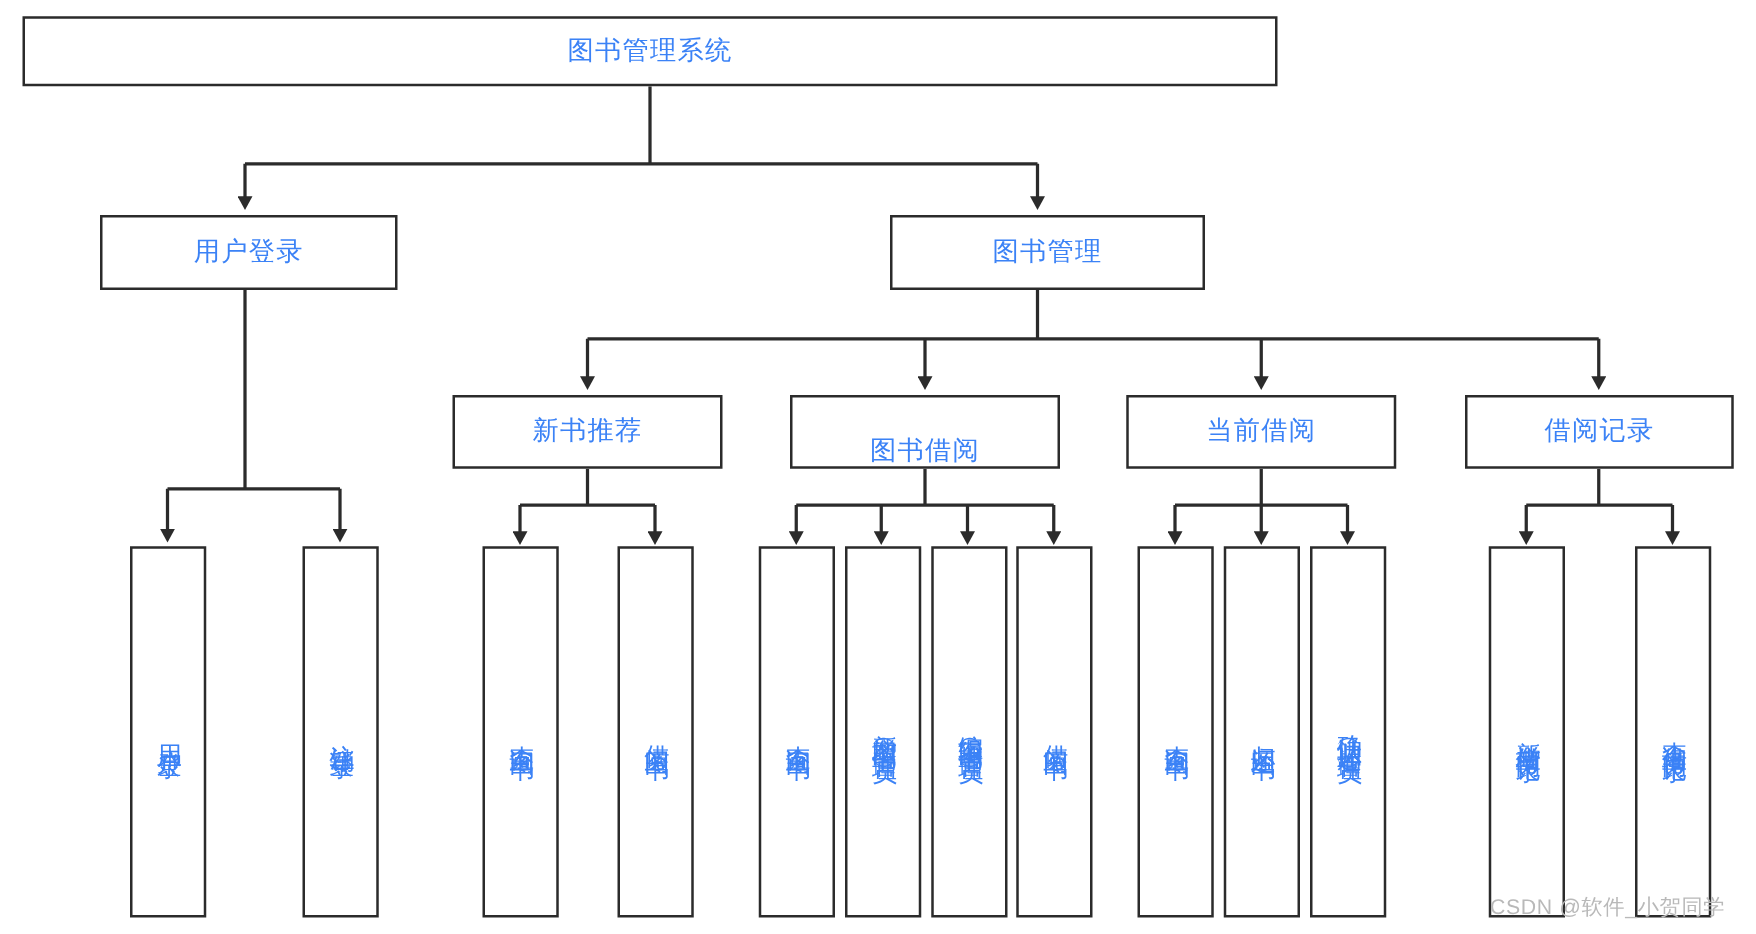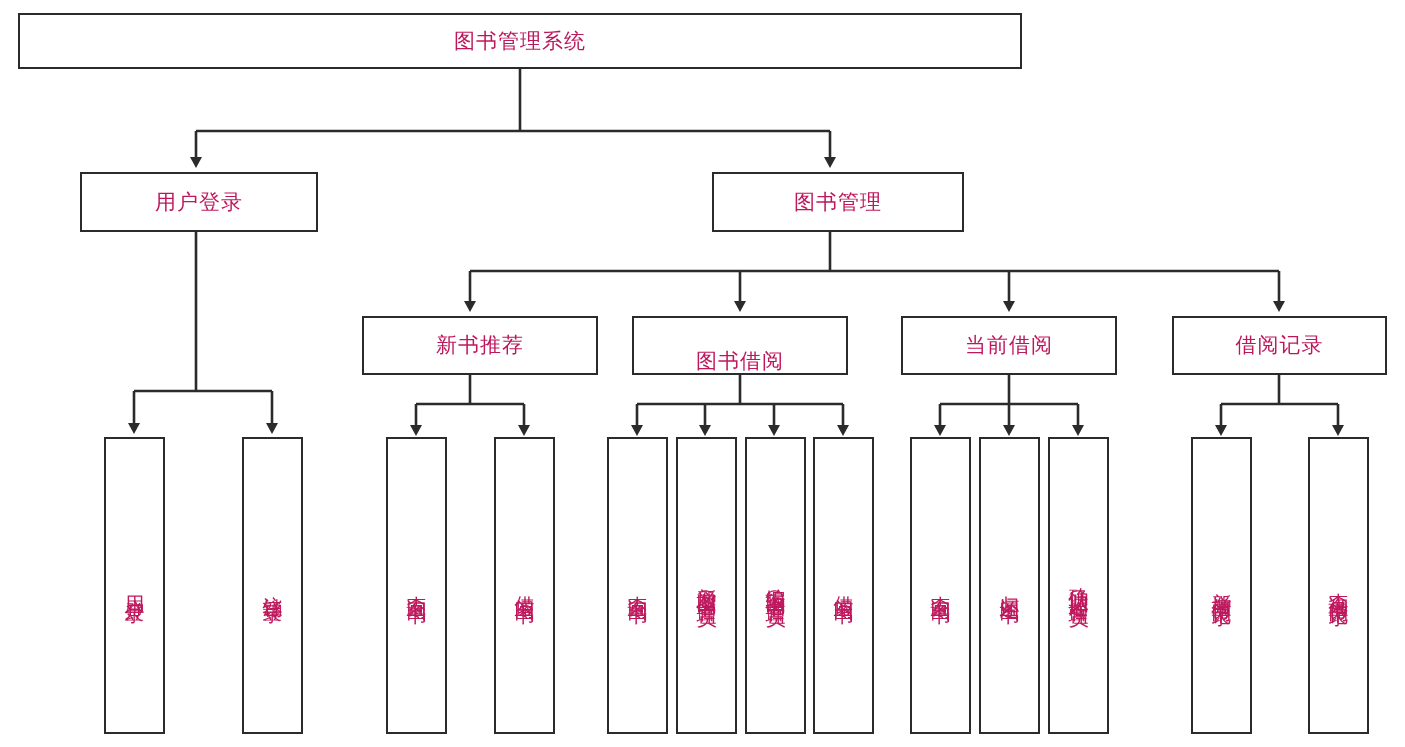--- a/index.html
+++ b/index.html
@@ -25,21 +25,21 @@
     display: flex;
     align-items: center;
     justify-content: center;
     color: #1c1c1c;
   }
   .node-label {
     font-size: 21px;
     line-height: 1.15;
     letter-spacing: 1px;
     white-space: nowrap;
-    color: #be185d;
+    color: #3b82f6;
   }
   .node.leaf {
     align-items: center;
     justify-content: center;
   }
   .node.leaf .node-label {
     writing-mode: vertical-rl;
     text-orientation: upright;
     font-size: 20px;
     letter-spacing: 3px;
@@ -125,21 +125,21 @@
   </div>
 
   <div class="node" style="left:80px; top:172px; width:238px; height:60px;">
     <span class="node-label">用户登录</span>
   </div>
 
   <div class="node" style="left:712px; top:172px; width:252px; height:60px;">
     <span class="node-label">图书管理</span>
   </div>
 
-  <div class="node" style="left:362px; top:316px; width:236px; height:59px;align-items:center;">
+  <div class="node" style="left:362px; top:316px; width:216px; height:59px;align-items:center;">
     <span class="node-label">新书推荐</span>
   </div>
 
   <div class="node" style="left:632px; top:316px; width:216px; height:59px;align-items:flex-end;">
     <span class="node-label">图书借阅</span>
   </div>
 
   <div class="node" style="left:1172px; top:316px; width:215px; height:59px;">
     <span class="node-label">借阅记录</span>
   </div>
@@ -193,14 +193,15 @@
   </div>
 
   <div class="node leaf" style="left:1191px; top:437px; width:61px; height:297px;">
     <span class="node-label">新增借阅记录</span>
   </div>
 
   <div class="node leaf" style="left:1308px; top:437px; width:61px; height:297px;">
     <span class="node-label">查询借阅记录</span>
   </div>
 
+  <div class="watermark">CSDN @软件_小贺同学</div>
 
 </div>
 
 </body></html>

